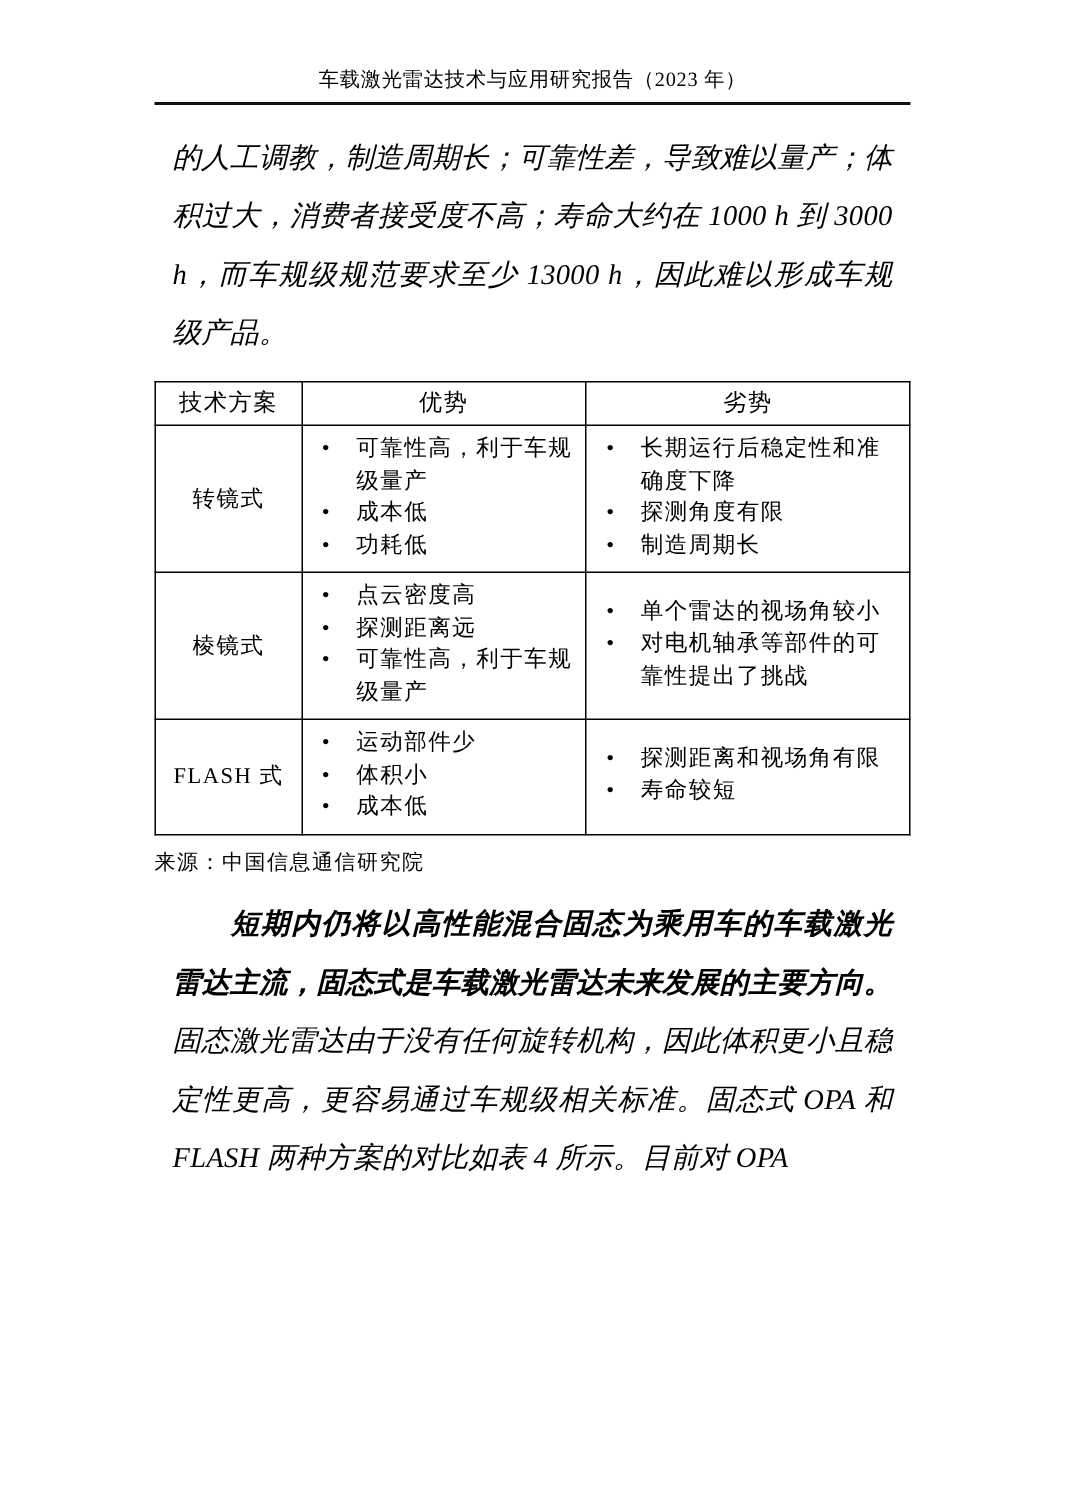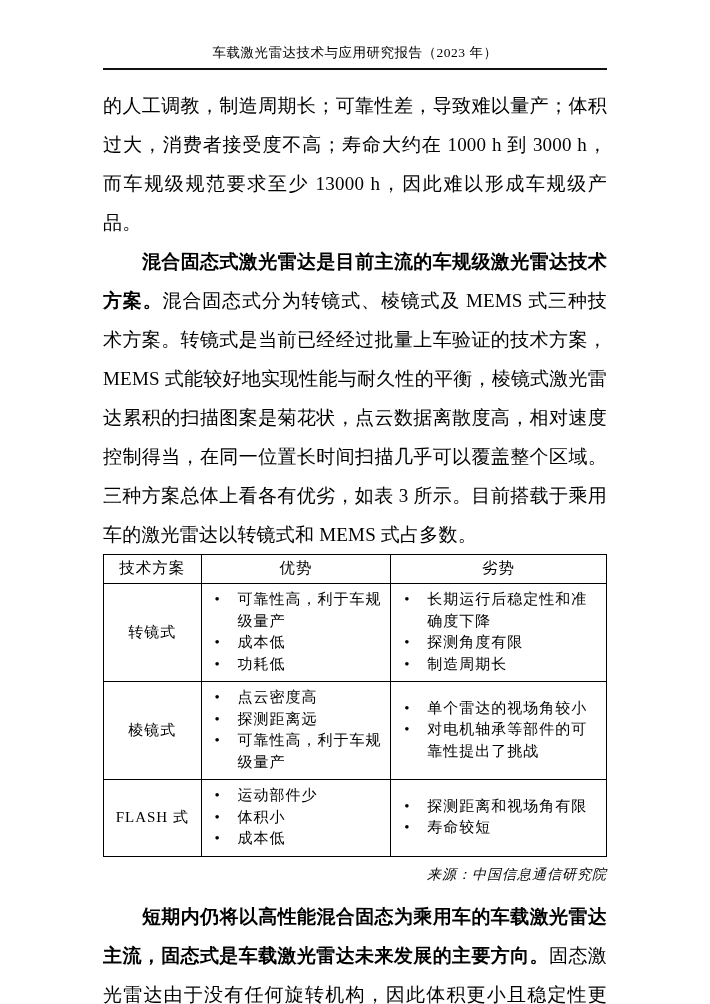--- a/index.html
+++ b/index.html
@@ -28,25 +28,26 @@
     font-size: 13.5px;
     letter-spacing: 0.5px;
     padding-bottom: 6px;
     border-bottom: 2px solid #111111;
   }
   
   .body-text {
     margin-top: 16px;
   }
   .para {
-    margin: 0;
+    margin: 12px;
     font-size: 19px;
     line-height: 39px;
     text-align: justify;
     letter-spacing: 0.2px;
+    font-style: italic;
   }
   .para.indent { text-indent: 2.05em; }
   .lead-bold { font-weight: bold; }
   
   .table-caption {
     text-align: center;
     font-size: 14.5px;
     margin: 9px 0 7px 0;
     letter-spacing: 0.5px;
   }
@@ -89,42 +90,39 @@
     letter-spacing: 1px;
     text-align: left;
   }
   td.bullets li::before {
     content: "\2022";
     position: absolute;
     left: 13px;
     top: 0;
   }
   .table-source {
-    text-align: right;
     font-size: 14px;
     margin-top: 9px;
     letter-spacing: 1px;
-    font-style: italic;
   }
   .para.after-table { margin-top: 13px; }
 </style>
 </head>
 <body>
 
 <div class="page">
 
   <header class="page-header">
     <span>车载激光雷达技术与应用研究报告（2023 年）</span>
   </header>
 
   <main class="body-text">
 
     <p class="para"><span>的人工调教，制造周期长；可靠性差，导致难以量产；体积过大，消费者接受度不高；寿命大约在 1000 h 到 3000 h，而车规级规范要求至少 13000 h，因此难以形成车规级产品。</span></p>
 
-    <p class="para indent"><span class="lead-bold">混合固态式激光雷达是目前主流的车规级激光雷达技术方案。</span><span>混合固态式分为转镜式、棱镜式及 MEMS 式三种技术方案。转镜式是当前已经经过批量上车验证的技术方案，MEMS 式能较好地实现性能与耐久性的平衡，棱镜式激光雷达累积的扫描图案是菊花状，点云数据离散度高，相对速度控制得当，在同一位置长时间扫描几乎可以覆盖整个区域。三种方案总体上看各有优劣，如表 3 所示。目前搭载于乘用车的激光雷达以转镜式和 MEMS 式占多数。</span></p>
 
 
     <table class="cmp">
       <colgroup>
         <col class="c-scheme">
           <col class="c-pros">
           <col class="c-cons">
       </colgroup>
       <thead>
         <tr>

